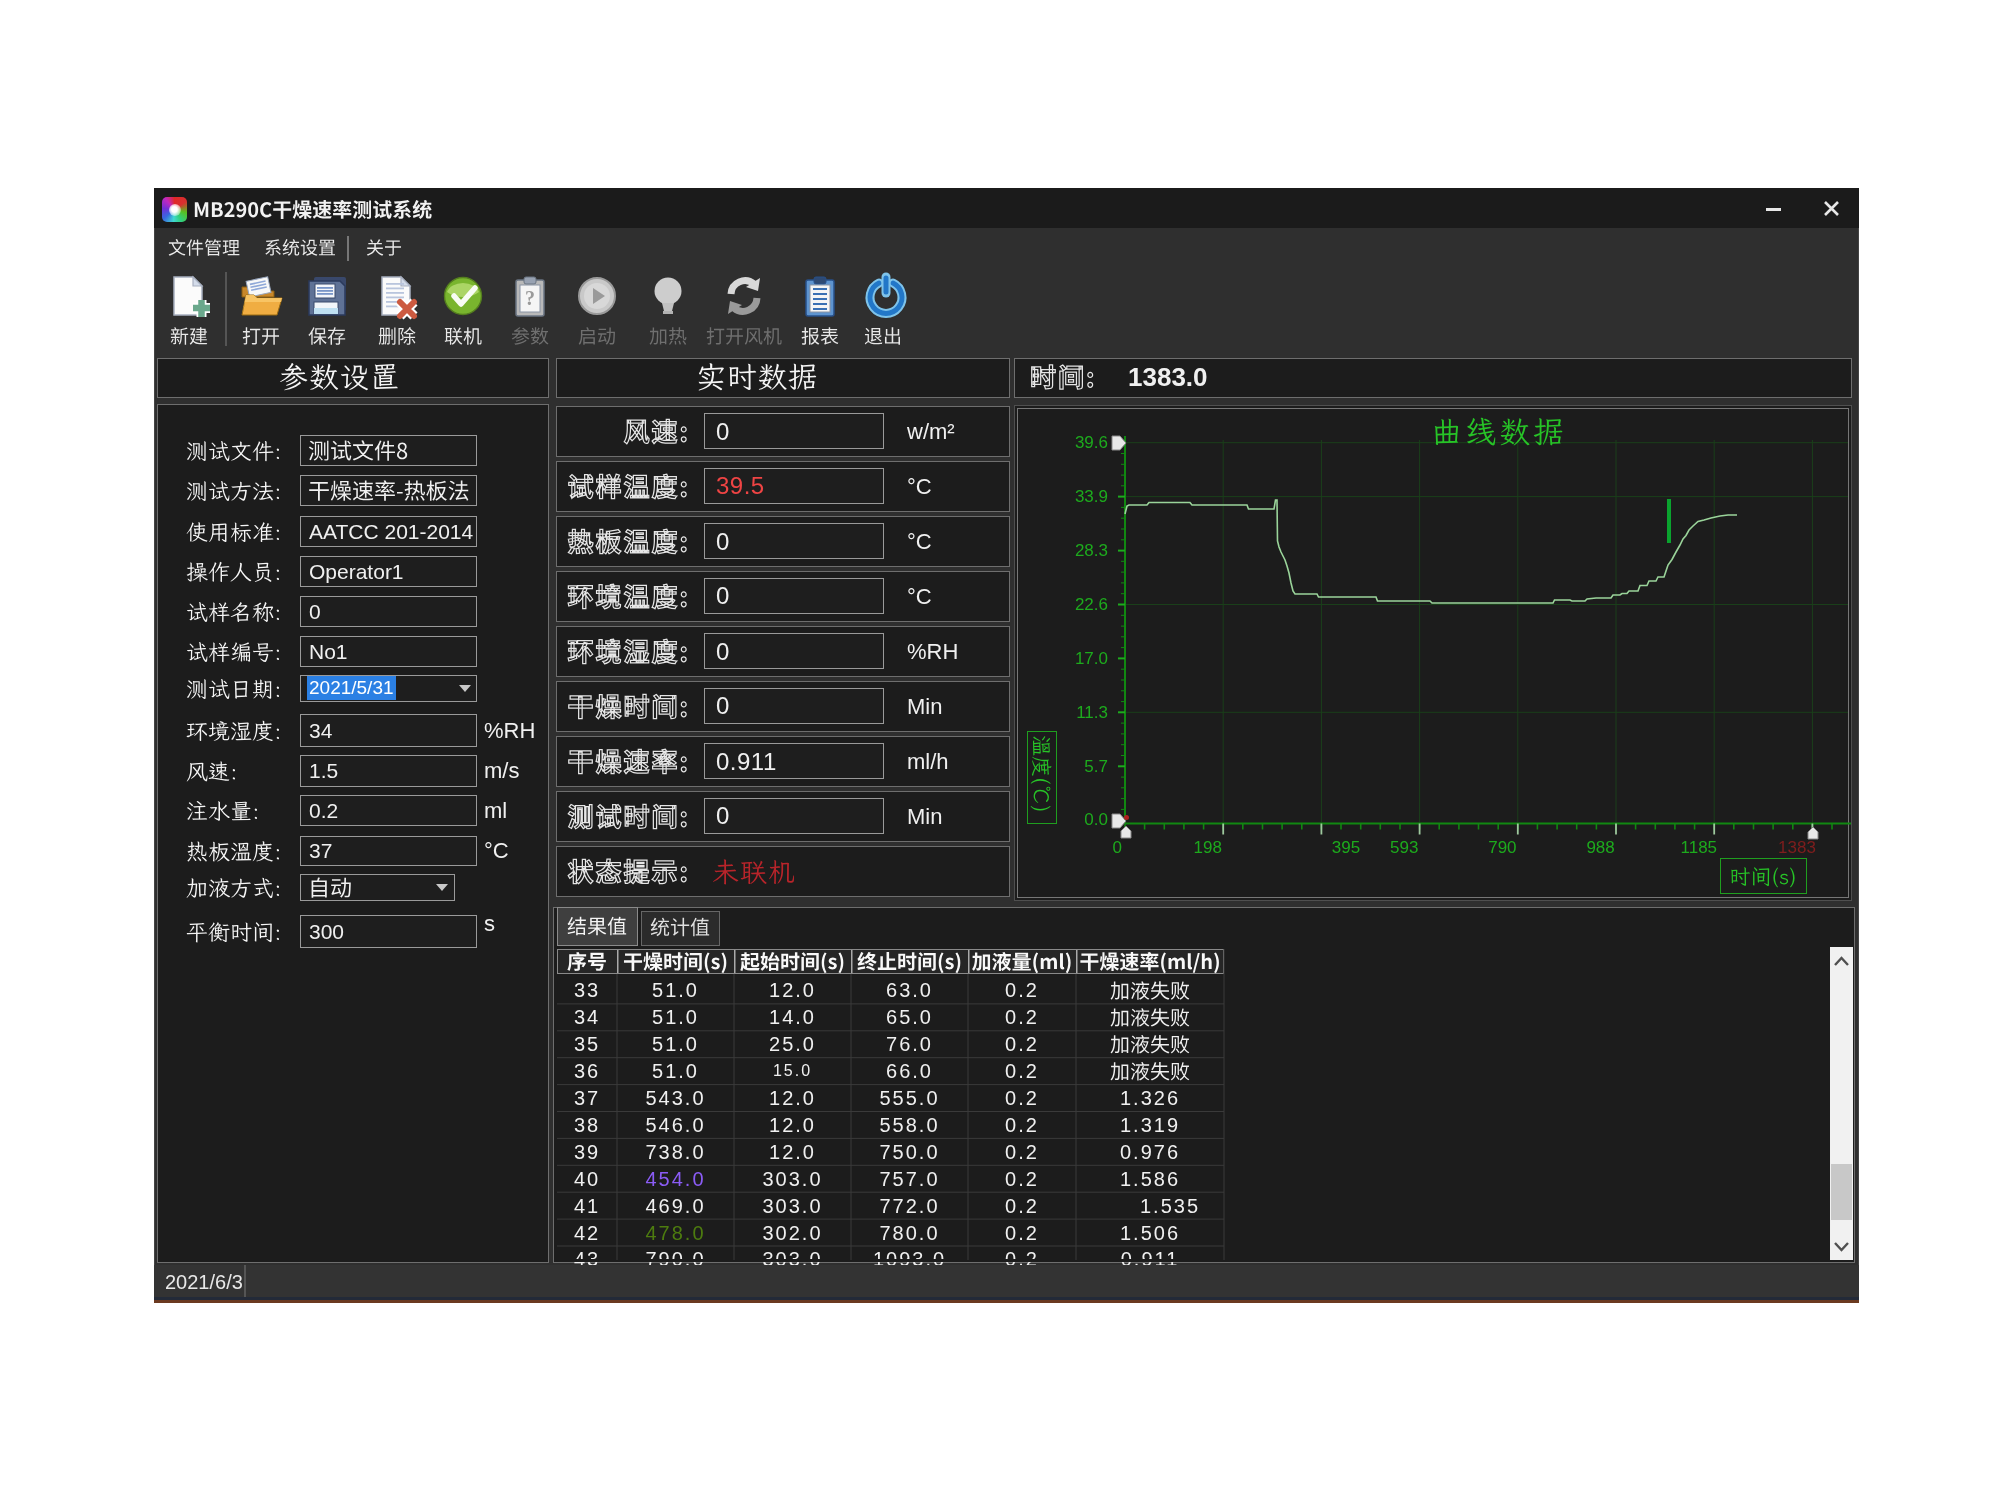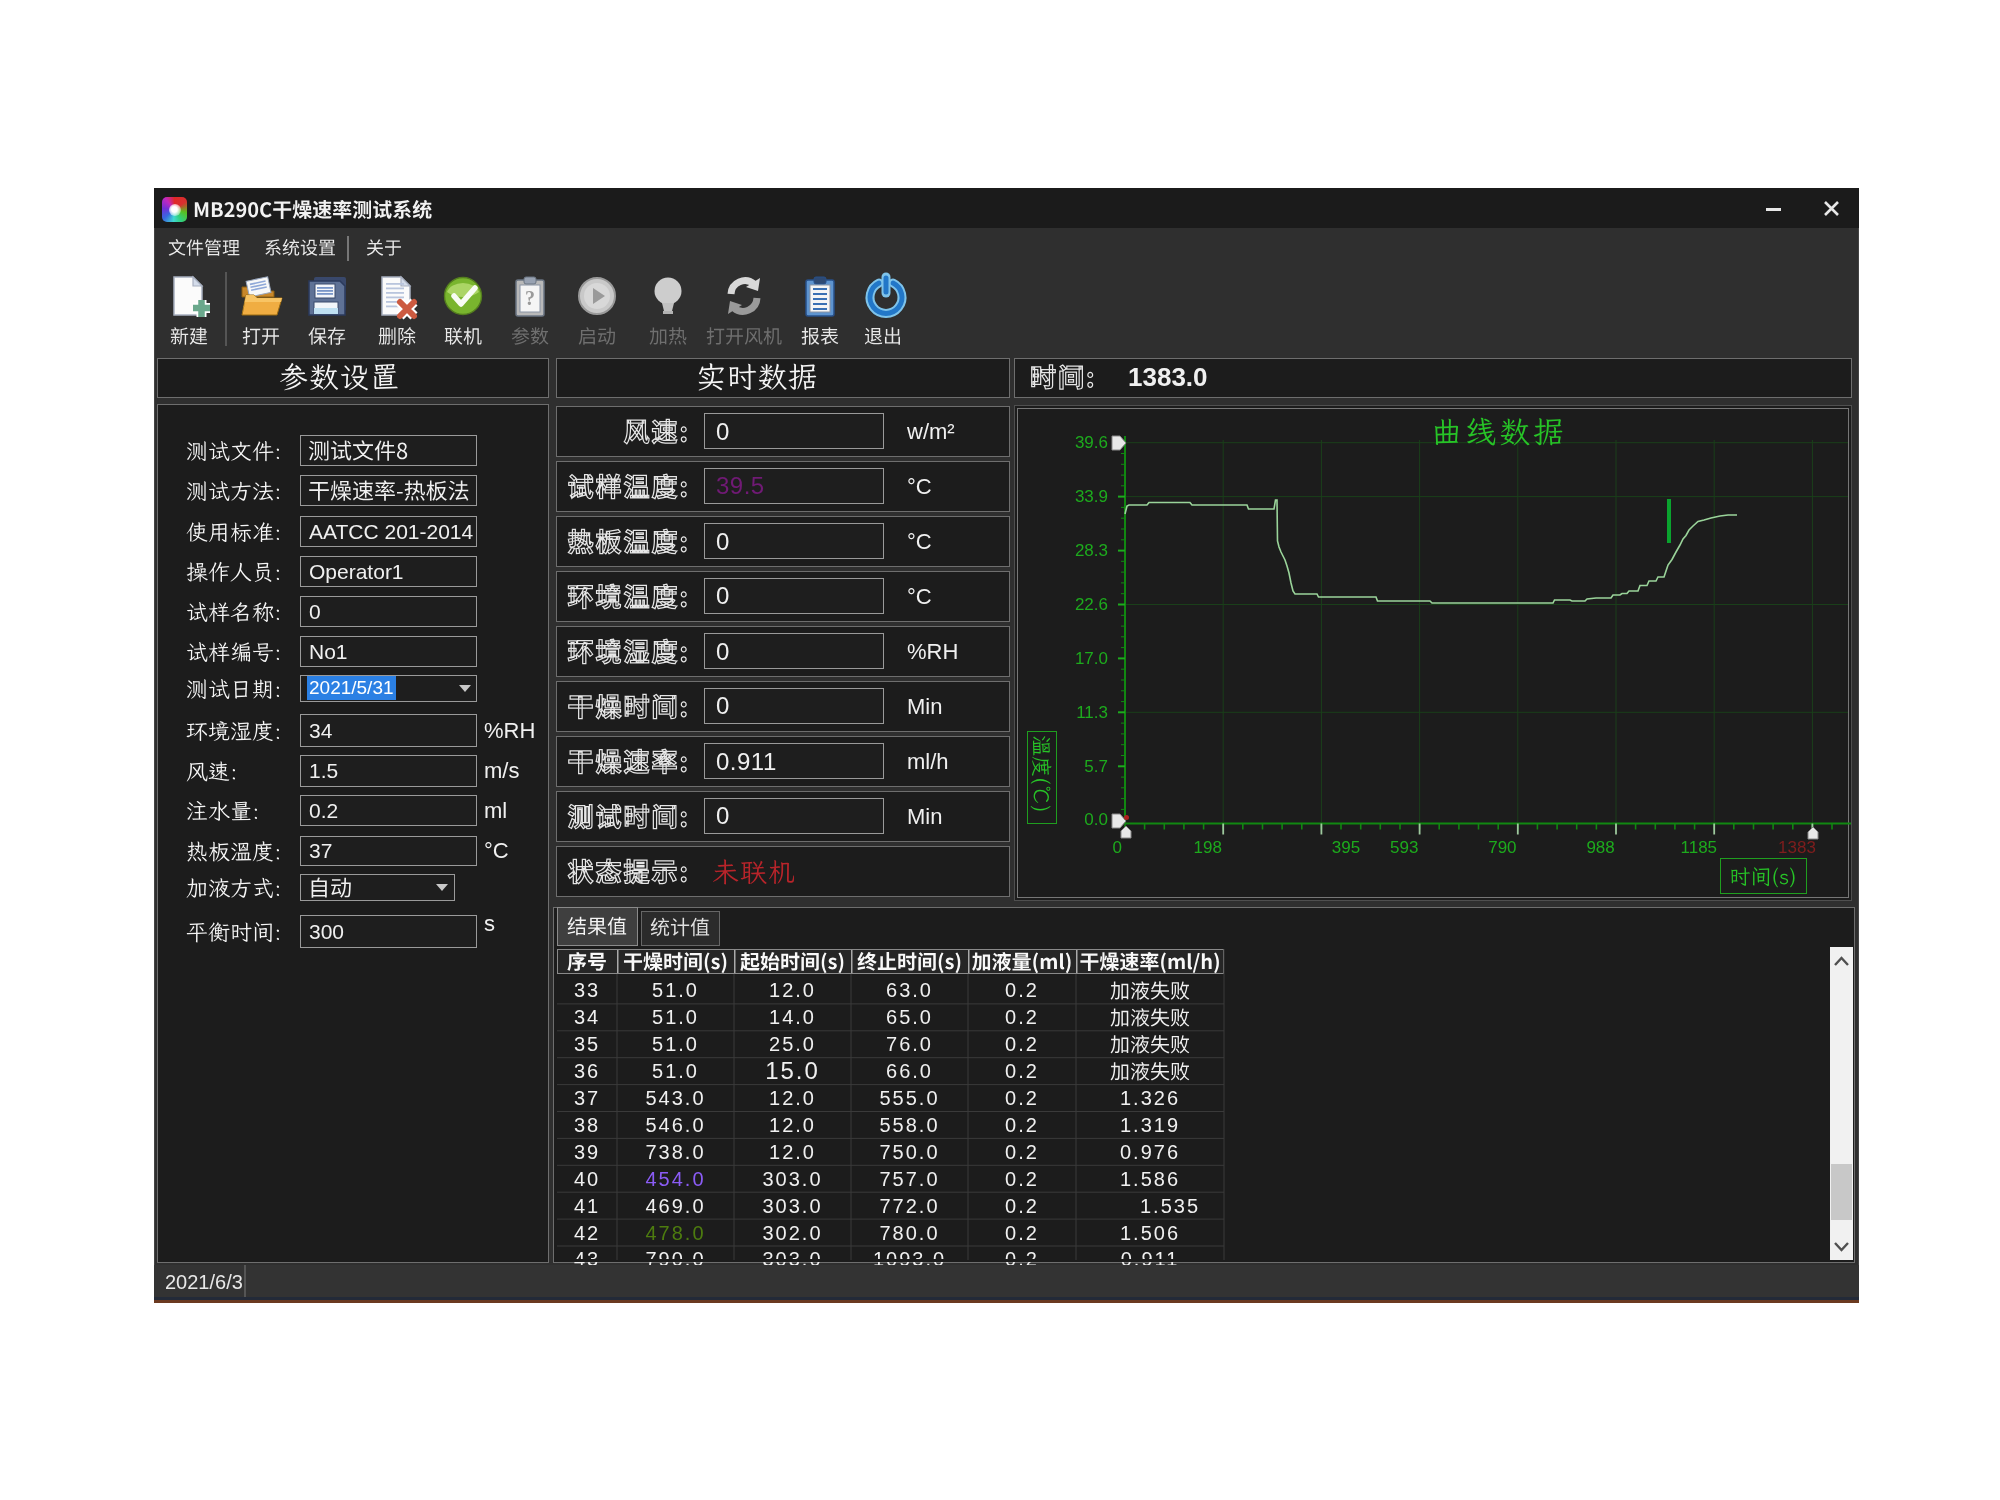--- a/index.html
+++ b/index.html
@@ -40,21 +40,21 @@
 <div class="abs" style="left:300px;top:915px;width:177px;height:33px;background:#1e1e1e;border:1px solid #9a9a9a;"></div>
 <div class="txt" style="top:916px;font-size:21px;line-height:32px;color:#f0f0f0;font-family:'Liberation Sans',sans-serif;left:309px;">300</div>
 <div class="txt" style="top:907px;font-size:22px;line-height:33px;color:#f0f0f0;font-family:'Liberation Sans',sans-serif;left:484px;">s</div>
 <div class="abs" style="left:556px;top:358px;width:454px;height:40px;background:#1c1c1c;border:1px solid #6e6e6e;"></div>
 <div class="abs" style="left:556px;top:406px;width:454px;height:51px;background:#1c1c1c;border:1px solid #6e6e6e;"></div>
 <div class="abs" style="left:704px;top:413px;width:180px;height:36px;background:#1e1e1e;border:1px solid #9a9a9a;"></div>
 <div class="txt" style="top:414px;font-size:24px;line-height:36px;color:#f0f0f0;font-family:'Liberation Sans',sans-serif;left:716px;letter-spacing:0.5px;">0</div>
 <div class="txt" style="top:415px;font-size:22px;line-height:33px;color:#f0f0f0;font-family:'Liberation Sans',sans-serif;left:907px;">w/m²</div>
 <div class="abs" style="left:556px;top:461px;width:454px;height:51px;background:#1c1c1c;border:1px solid #6e6e6e;"></div>
 <div class="abs" style="left:704px;top:468px;width:180px;height:36px;background:#1e1e1e;border:1px solid #9a9a9a;"></div>
-<div class="txt" style="top:468px;font-size:24px;line-height:36px;color:#701a75;font-family:'Liberation Sans',sans-serif;left:716px;letter-spacing:0.5px;">39.5</div>
+<div class="txt" style="top:468px;font-size:24px;line-height:36px;color:#ef4444;font-family:'Liberation Sans',sans-serif;left:716px;letter-spacing:0.5px;">39.5</div>
 <div class="txt" style="top:470px;font-size:22px;line-height:33px;color:#f0f0f0;font-family:'Liberation Sans',sans-serif;left:907px;">°C</div>
 <div class="abs" style="left:556px;top:516px;width:454px;height:51px;background:#1c1c1c;border:1px solid #6e6e6e;"></div>
 <div class="abs" style="left:704px;top:523px;width:180px;height:36px;background:#1e1e1e;border:1px solid #9a9a9a;"></div>
 <div class="txt" style="top:524px;font-size:24px;line-height:36px;color:#f0f0f0;font-family:'Liberation Sans',sans-serif;left:716px;letter-spacing:0.5px;">0</div>
 <div class="txt" style="top:525px;font-size:22px;line-height:33px;color:#f0f0f0;font-family:'Liberation Sans',sans-serif;left:907px;">°C</div>
 <div class="abs" style="left:556px;top:571px;width:454px;height:51px;background:#1c1c1c;border:1px solid #6e6e6e;"></div>
 <div class="abs" style="left:704px;top:578px;width:180px;height:36px;background:#1e1e1e;border:1px solid #9a9a9a;"></div>
 <div class="txt" style="top:578px;font-size:24px;line-height:36px;color:#f0f0f0;font-family:'Liberation Sans',sans-serif;left:716px;letter-spacing:0.5px;">0</div>
 <div class="txt" style="top:580px;font-size:22px;line-height:33px;color:#f0f0f0;font-family:'Liberation Sans',sans-serif;left:907px;">°C</div>
 <div class="abs" style="left:556px;top:626px;width:454px;height:51px;background:#1c1c1c;border:1px solid #6e6e6e;"></div>
@@ -110,21 +110,21 @@
 <div class="txt" style="top:1002px;font-size:20px;line-height:30px;color:#f0f0f0;font-family:'Liberation Sans',sans-serif;left:792.5px;transform:translateX(-50%);letter-spacing:2px;">14.0</div>
 <div class="txt" style="top:1002px;font-size:20px;line-height:30px;color:#f0f0f0;font-family:'Liberation Sans',sans-serif;left:909.5px;transform:translateX(-50%);letter-spacing:2px;">65.0</div>
 <div class="txt" style="top:1002px;font-size:20px;line-height:30px;color:#f0f0f0;font-family:'Liberation Sans',sans-serif;left:1022.0px;transform:translateX(-50%);letter-spacing:2px;">0.2</div>
 <div class="txt" style="top:1029px;font-size:20px;line-height:30px;color:#f0f0f0;font-family:'Liberation Sans',sans-serif;left:587.0px;transform:translateX(-50%);letter-spacing:2px;">35</div>
 <div class="txt" style="top:1029px;font-size:20px;line-height:30px;color:#f0f0f0;font-family:'Liberation Sans',sans-serif;left:675.5px;transform:translateX(-50%);letter-spacing:2px;">51.0</div>
 <div class="txt" style="top:1029px;font-size:20px;line-height:30px;color:#f0f0f0;font-family:'Liberation Sans',sans-serif;left:792.5px;transform:translateX(-50%);letter-spacing:2px;">25.0</div>
 <div class="txt" style="top:1029px;font-size:20px;line-height:30px;color:#f0f0f0;font-family:'Liberation Sans',sans-serif;left:909.5px;transform:translateX(-50%);letter-spacing:2px;">76.0</div>
 <div class="txt" style="top:1029px;font-size:20px;line-height:30px;color:#f0f0f0;font-family:'Liberation Sans',sans-serif;left:1022.0px;transform:translateX(-50%);letter-spacing:2px;">0.2</div>
 <div class="txt" style="top:1056px;font-size:20px;line-height:30px;color:#f0f0f0;font-family:'Liberation Sans',sans-serif;left:587.0px;transform:translateX(-50%);letter-spacing:2px;">36</div>
 <div class="txt" style="top:1056px;font-size:20px;line-height:30px;color:#f0f0f0;font-family:'Liberation Sans',sans-serif;left:675.5px;transform:translateX(-50%);letter-spacing:2px;">51.0</div>
-<div class="txt" style="top:1056px;font-size:24px;line-height:30px;color:#f0f0f0;font-family:'Liberation Sans',sans-serif;left:792.5px;transform:translateX(-50%);letter-spacing:2px;">15.0</div>
+<div class="txt" style="top:1056px;font-size:16px;line-height:30px;color:#f0f0f0;font-family:'Liberation Sans',sans-serif;left:792.5px;transform:translateX(-50%);letter-spacing:2px;">15.0</div>
 <div class="txt" style="top:1056px;font-size:20px;line-height:30px;color:#f0f0f0;font-family:'Liberation Sans',sans-serif;left:909.5px;transform:translateX(-50%);letter-spacing:2px;">66.0</div>
 <div class="txt" style="top:1056px;font-size:20px;line-height:30px;color:#f0f0f0;font-family:'Liberation Sans',sans-serif;left:1022.0px;transform:translateX(-50%);letter-spacing:2px;">0.2</div>
 <div class="txt" style="top:1083px;font-size:20px;line-height:30px;color:#f0f0f0;font-family:'Liberation Sans',sans-serif;left:587.0px;transform:translateX(-50%);letter-spacing:2px;">37</div>
 <div class="txt" style="top:1083px;font-size:20px;line-height:30px;color:#f0f0f0;font-family:'Liberation Sans',sans-serif;left:675.5px;transform:translateX(-50%);letter-spacing:2px;">543.0</div>
 <div class="txt" style="top:1083px;font-size:20px;line-height:30px;color:#f0f0f0;font-family:'Liberation Sans',sans-serif;left:792.5px;transform:translateX(-50%);letter-spacing:2px;">12.0</div>
 <div class="txt" style="top:1083px;font-size:20px;line-height:30px;color:#f0f0f0;font-family:'Liberation Sans',sans-serif;left:909.5px;transform:translateX(-50%);letter-spacing:2px;">555.0</div>
 <div class="txt" style="top:1083px;font-size:20px;line-height:30px;color:#f0f0f0;font-family:'Liberation Sans',sans-serif;left:1022.0px;transform:translateX(-50%);letter-spacing:2px;">0.2</div>
 <div class="txt" style="top:1083px;font-size:20px;line-height:30px;color:#f0f0f0;font-family:Liberation Sans, sans-serif;left:1150.0px;transform:translateX(-50%);letter-spacing:2px;text-align:right;">1.326</div>
 <div class="txt" style="top:1110px;font-size:20px;line-height:30px;color:#f0f0f0;font-family:'Liberation Sans',sans-serif;left:587.0px;transform:translateX(-50%);letter-spacing:2px;">38</div>
 <div class="txt" style="top:1110px;font-size:20px;line-height:30px;color:#f0f0f0;font-family:'Liberation Sans',sans-serif;left:675.5px;transform:translateX(-50%);letter-spacing:2px;">546.0</div>

